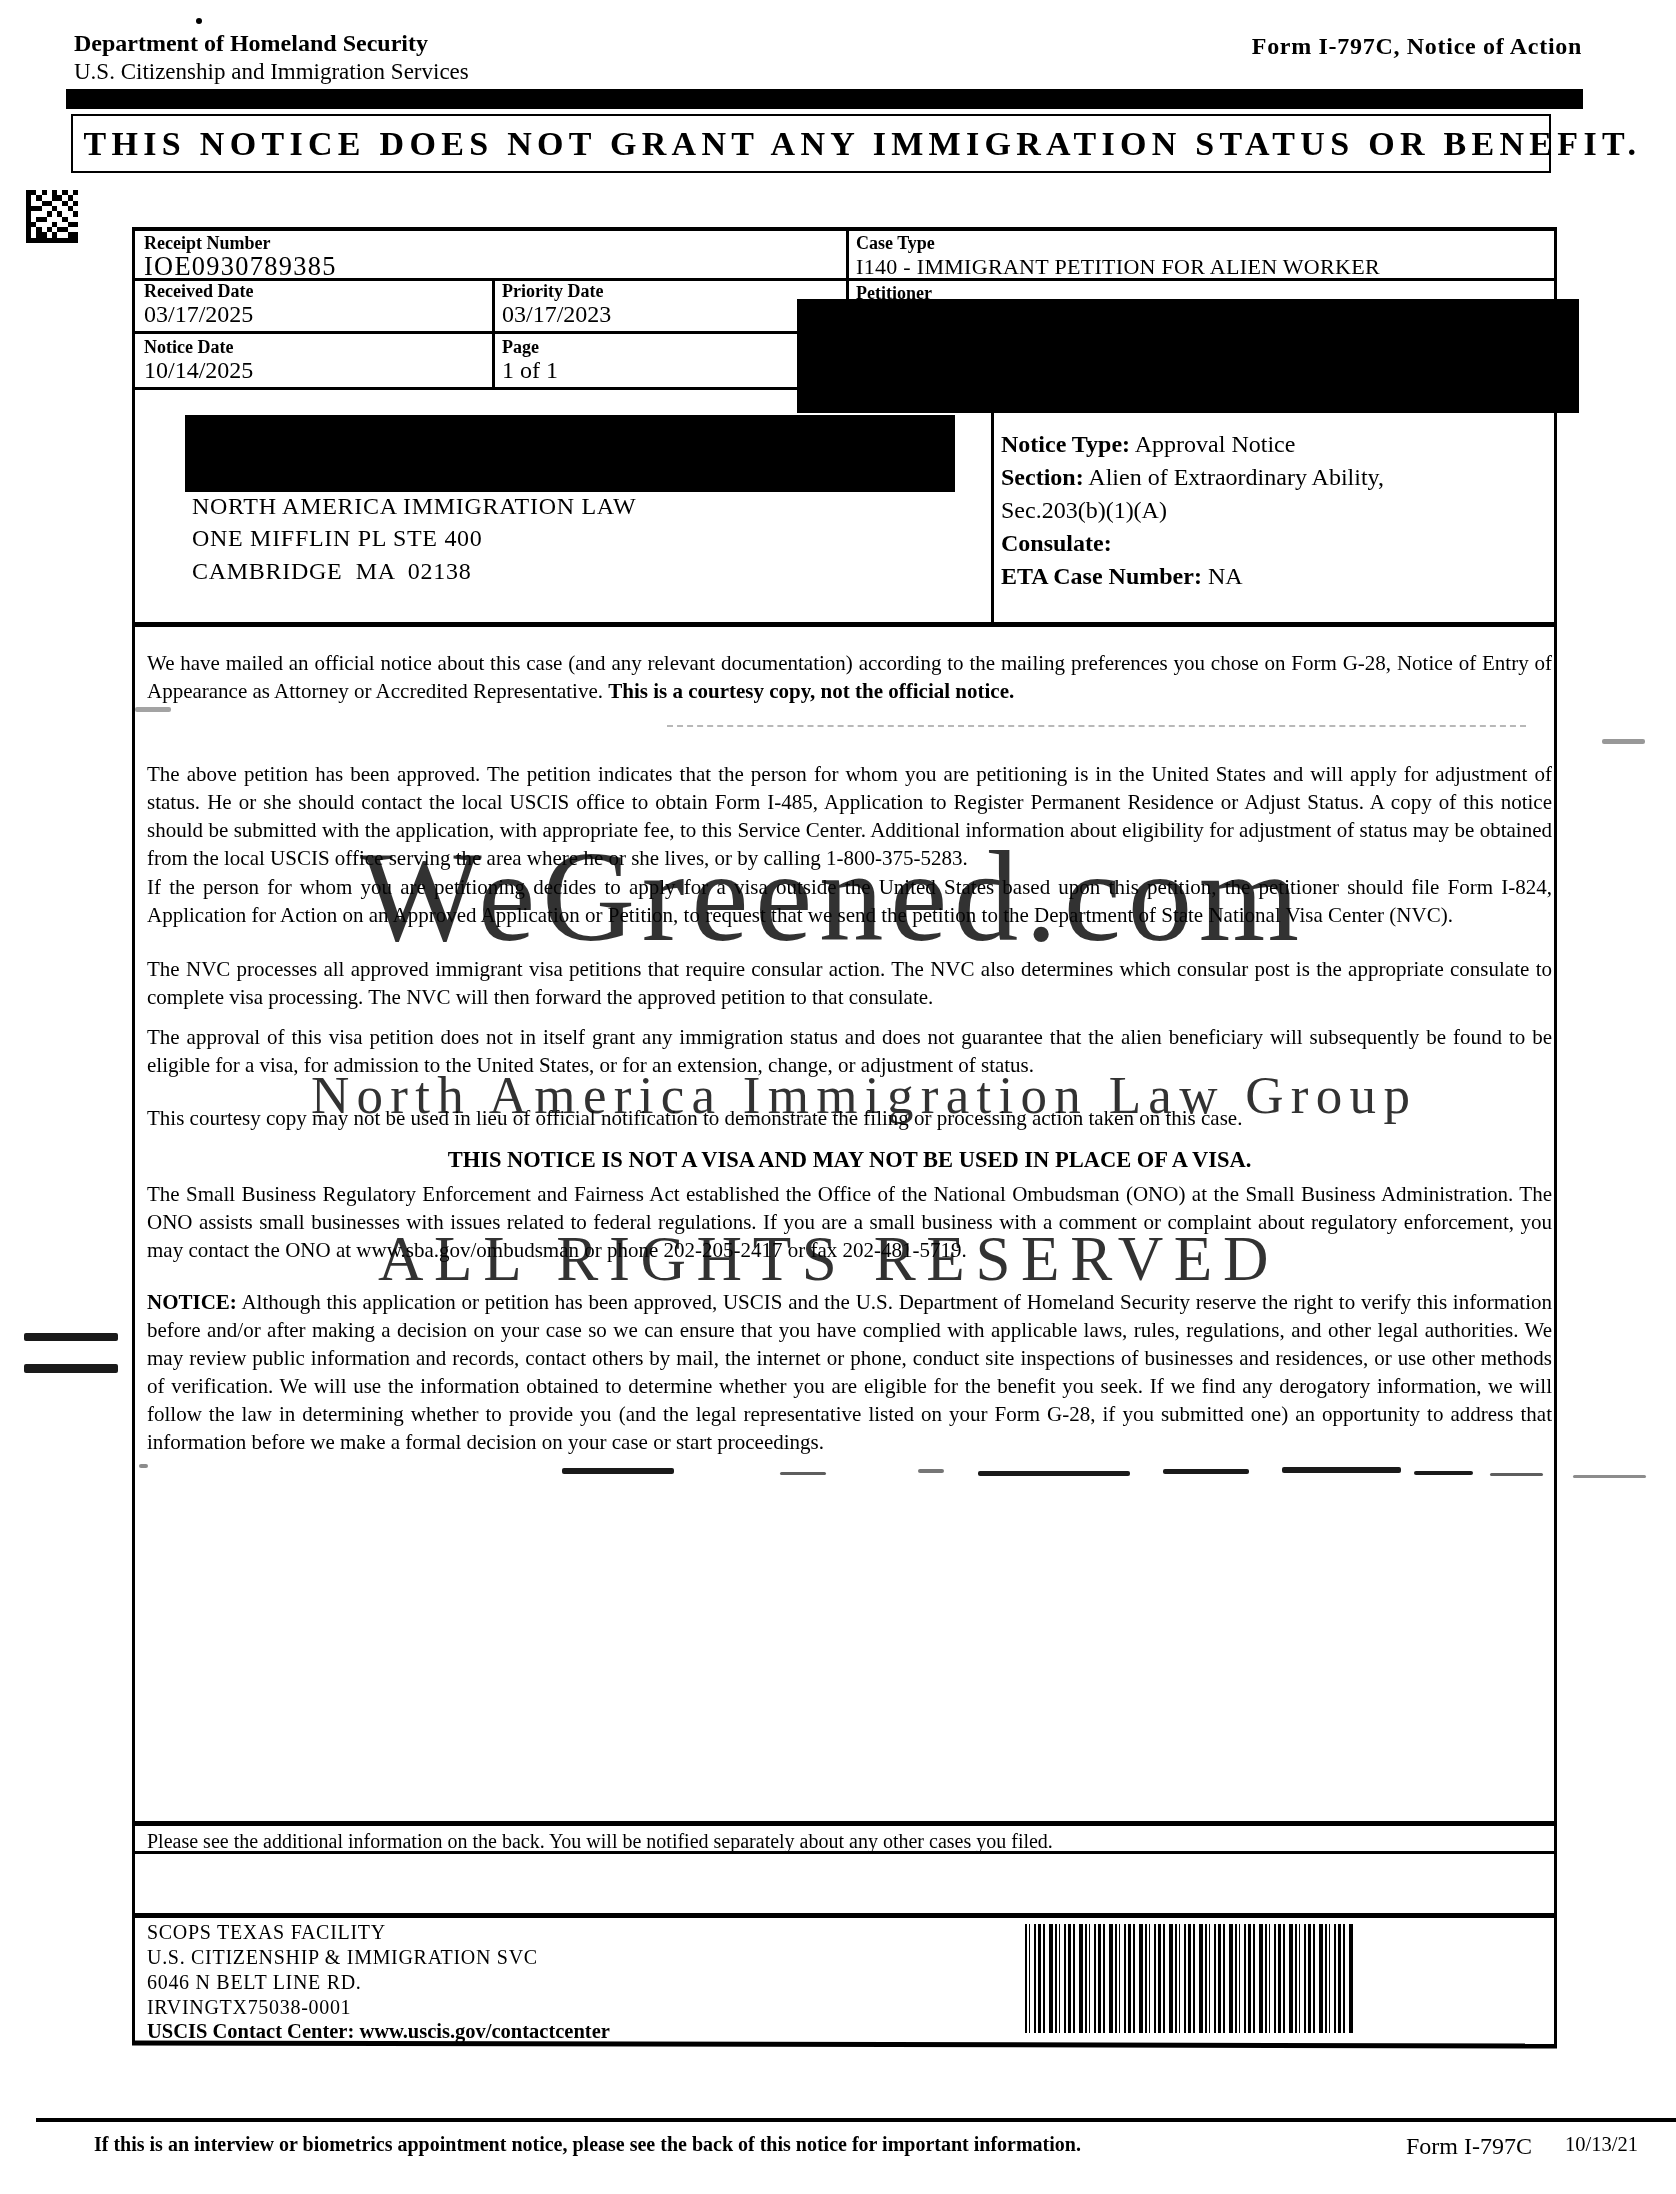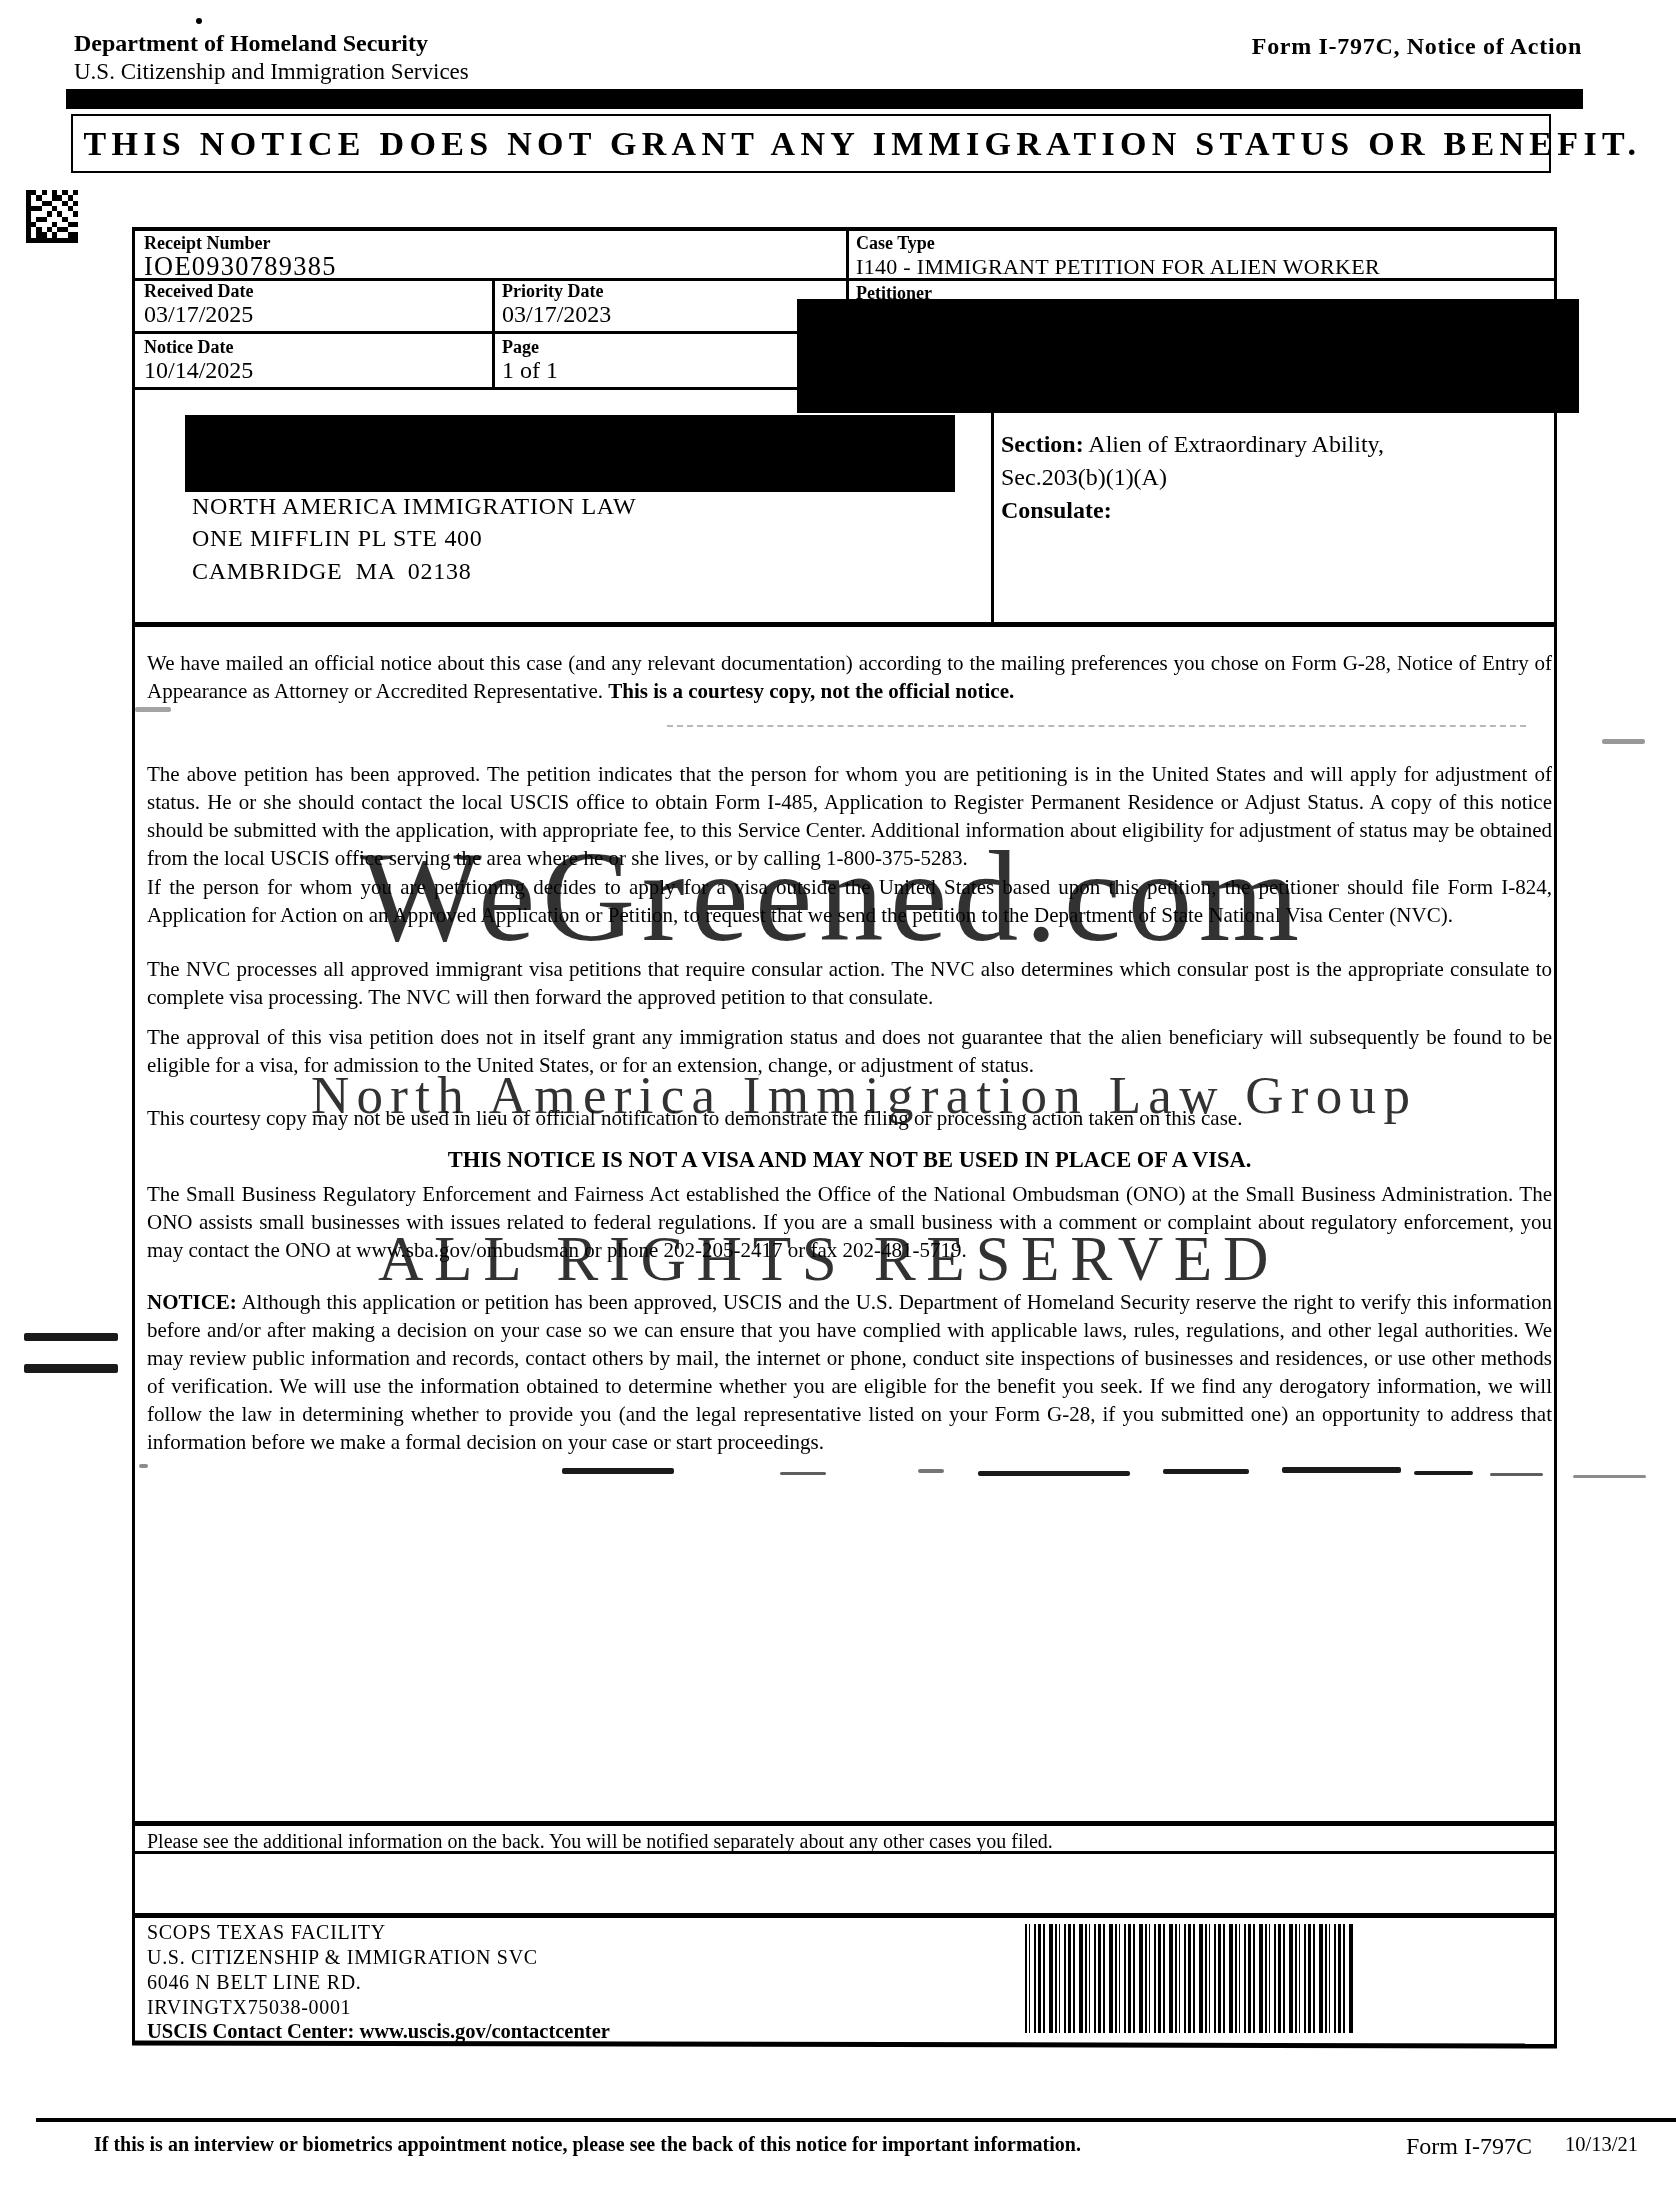--- a/index.html
+++ b/index.html
@@ -111,23 +111,25 @@
   <div class="abs" style="left:502px;top:357px;font-size:24px;">1 of 1</div>
 
   <div class="redact" style="left:797px;top:299px;width:782px;height:114px;z-index:5;"></div>
   <div class="redact" style="left:185px;top:415px;width:770px;height:77px;z-index:5;"></div>
 
   <div class="abs pre" style="left:192px;top:493px;font-size:24px;letter-spacing:0.7px;">NORTH AMERICA IMMIGRATION LAW</div>
   <div class="abs pre" style="left:192px;top:525px;font-size:24px;letter-spacing:0.7px;">ONE MIFFLIN PL STE 400</div>
   <div class="abs pre" style="left:192px;top:558px;font-size:24px;letter-spacing:0.7px;">CAMBRIDGE  MA  02138</div>
 
   <div class="abs" style="left:1001px;top:428px;font-size:24px;line-height:33px;width:555px;">
+    <div><span class="b">Notice Type:</span><span> Approval Notice</span></div>
     <div><span class="b">Section:</span><span> Alien of Extraordinary Ability,</span></div>
     <div><span class="b"></span><span>Sec.203(b)(1)(A)</span></div>
     <div><span class="b">Consulate:</span><span></span></div>
+    <div><span class="b">ETA Case Number:</span><span> NA</span></div>
   </div>
 
   <div class="bodytext justify" style="top:649px;">
     <span>We have mailed an official notice about this case (and any relevant documentation) according to the mailing preferences you chose on Form G-28, Notice of Entry of Appearance as Attorney or Accredited Representative. </span><span class="b">This is a courtesy copy, not the official notice.</span>
   </div>
 
 
   <div class="bodytext justify" style="top:760px;">The above petition has been approved. The petition indicates that the person for whom you are petitioning is in the United States and will apply for adjustment of status. He or she should contact the local USCIS office to obtain Form I-485, Application to Register Permanent Residence or Adjust Status. A copy of this notice should be submitted with the application, with appropriate fee, to this Service Center. Additional information about eligibility for adjustment of status may be obtained from the local USCIS office serving the area where he or she lives, or by calling 1-800-375-5283.</div>
   <div class="bodytext justify" style="top:873px;">If the person for whom you are petitioning decides to apply for a visa outside the United States based upon this petition, the petitioner should file Form I-824, Application for Action on an Approved Application or Petition, to request that we send the petition to the Department of State National Visa Center (NVC).</div>
   <div class="bodytext justify" style="top:955px;">The NVC processes all approved immigrant visa petitions that require consular action. The NVC also determines which consular post is the appropriate consulate to complete visa processing. The NVC will then forward the approved petition to that consulate.</div>

